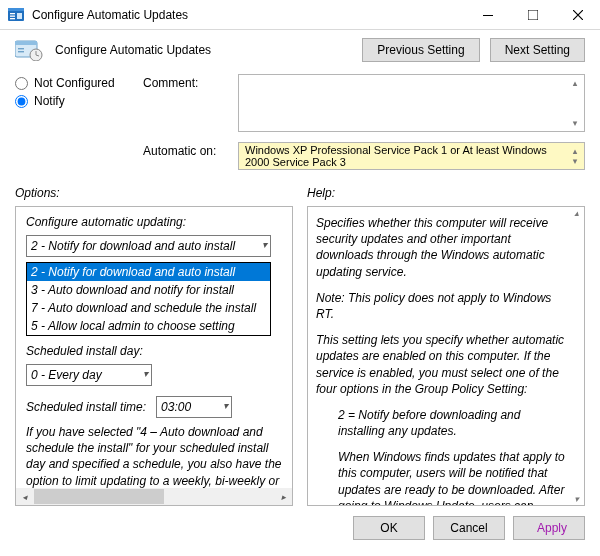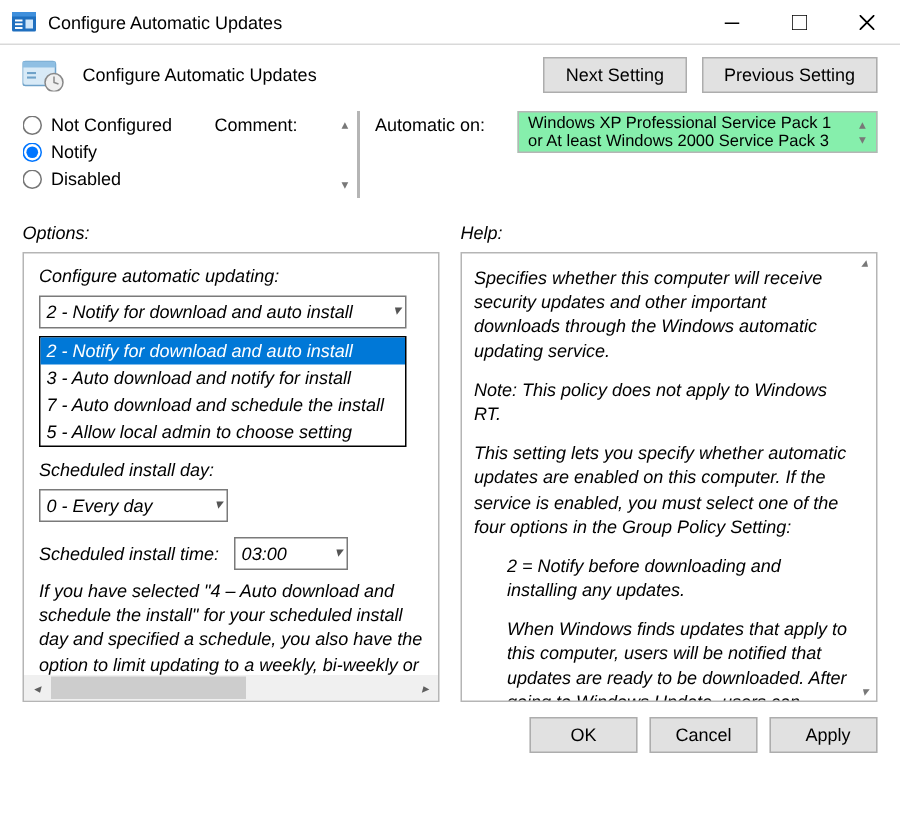--- a/index.html
+++ b/index.html
@@ -49,51 +49,51 @@
     flex:1;
     font-size:12px;
   }
   .row1 .navbtns { display:flex; gap:10px; }
   .btn {
     background:#e1e1e1;
     border:1px solid #adadad;
     padding:4px 14px;
     font-size:12px;
   }
-  .btn:disabled { color:#000000;padding-left:20px; }
+  .btn:disabled { color:#a21caf;padding-left:20px; }
 
   .row2 {
     display:flex;
     margin-top:12px;
     gap:0;
   }
   .radiocol {
     width:128px;
     display:flex; flex-direction:column; gap:4px;
     padding-top:2px;
   }
   .radioopt { display:flex; align-items:center; gap:6px; }
   .radioopt input { margin:0; }
   .midcol {
-    display:flex; flex-direction:row; gap:10px; flex:1;
+    display:flex; flex-direction:column; gap:10px; flex:1;
   }
   .commentrow, .supportedrow { display:flex; gap:10px; }
   .lbl { width:85px; text-align:left; padding-top:2px; }
   .bigtext {
     flex:1;
     border:1px solid #b5b5b5;
     height:58px;
     background:#fff;
     position:relative;
   }
   .supportedbox {
     flex:1;
     border:1px solid #b5b5b5;
     height:28px;
-    background:#86efac;
+    background:#fef9c3;
     padding:3px 20px 3px 6px;
     position:relative;
     font-size:11px;
     display:flex; align-items:center;
   }
   .scrollarrow {
     position:absolute; right:2px; width:14px; height:12px;
     display:flex;align-items:center;justify-content:center;
     color:#787878; font-size:9px;
   }
@@ -226,39 +226,35 @@
         <rect x="0" y="2" width="22" height="16" rx="2" fill="#d8eaf7" stroke="#6fa2c9"></rect>
         <rect x="0" y="2" width="22" height="4" fill="#8fbfe3"></rect>
         <rect x="3" y="9" width="6" height="1.4" fill="#6fa2c9"></rect>
         <rect x="3" y="12" width="6" height="1.4" fill="#6fa2c9"></rect>
         <circle cx="21" cy="16" r="6" fill="#f0f0f0" stroke="#888"></circle>
         <path d="M21 12 v4 l3 1" stroke="#888" fill="none"></path>
       </svg>
     </span>
     <span class="policyname">Configure Automatic Updates</span>
     <div class="navbtns">
+      <button class="btn">Previous Setting</button>
       <button class="btn">Next Setting</button>
-      <button class="btn">Previous Setting</button>
     </div>
   </div>
 
   <div class="row2">
     <div class="radiocol">
       <label class="radioopt">
         <input type="radio" name="st" style="">
         <span>Not Configured</span>
       </label>
       <label class="radioopt">
         <input type="radio" name="st" checked="" style="">
         <span>Notify</span>
       </label>
-      <label class="radioopt">
-        <input type="radio" name="st" style="">
-        <span>Disabled</span>
-      </label>
     </div>
     <div class="midcol">
       <div class="commentrow">
         <span class="lbl">Comment:</span>
         <div class="bigtext">
           <span class="scrollarrow up">▴</span>
           <span class="scrollarrow dn">▾</span>
         </div>
       </div>
       <div class="supportedrow">

